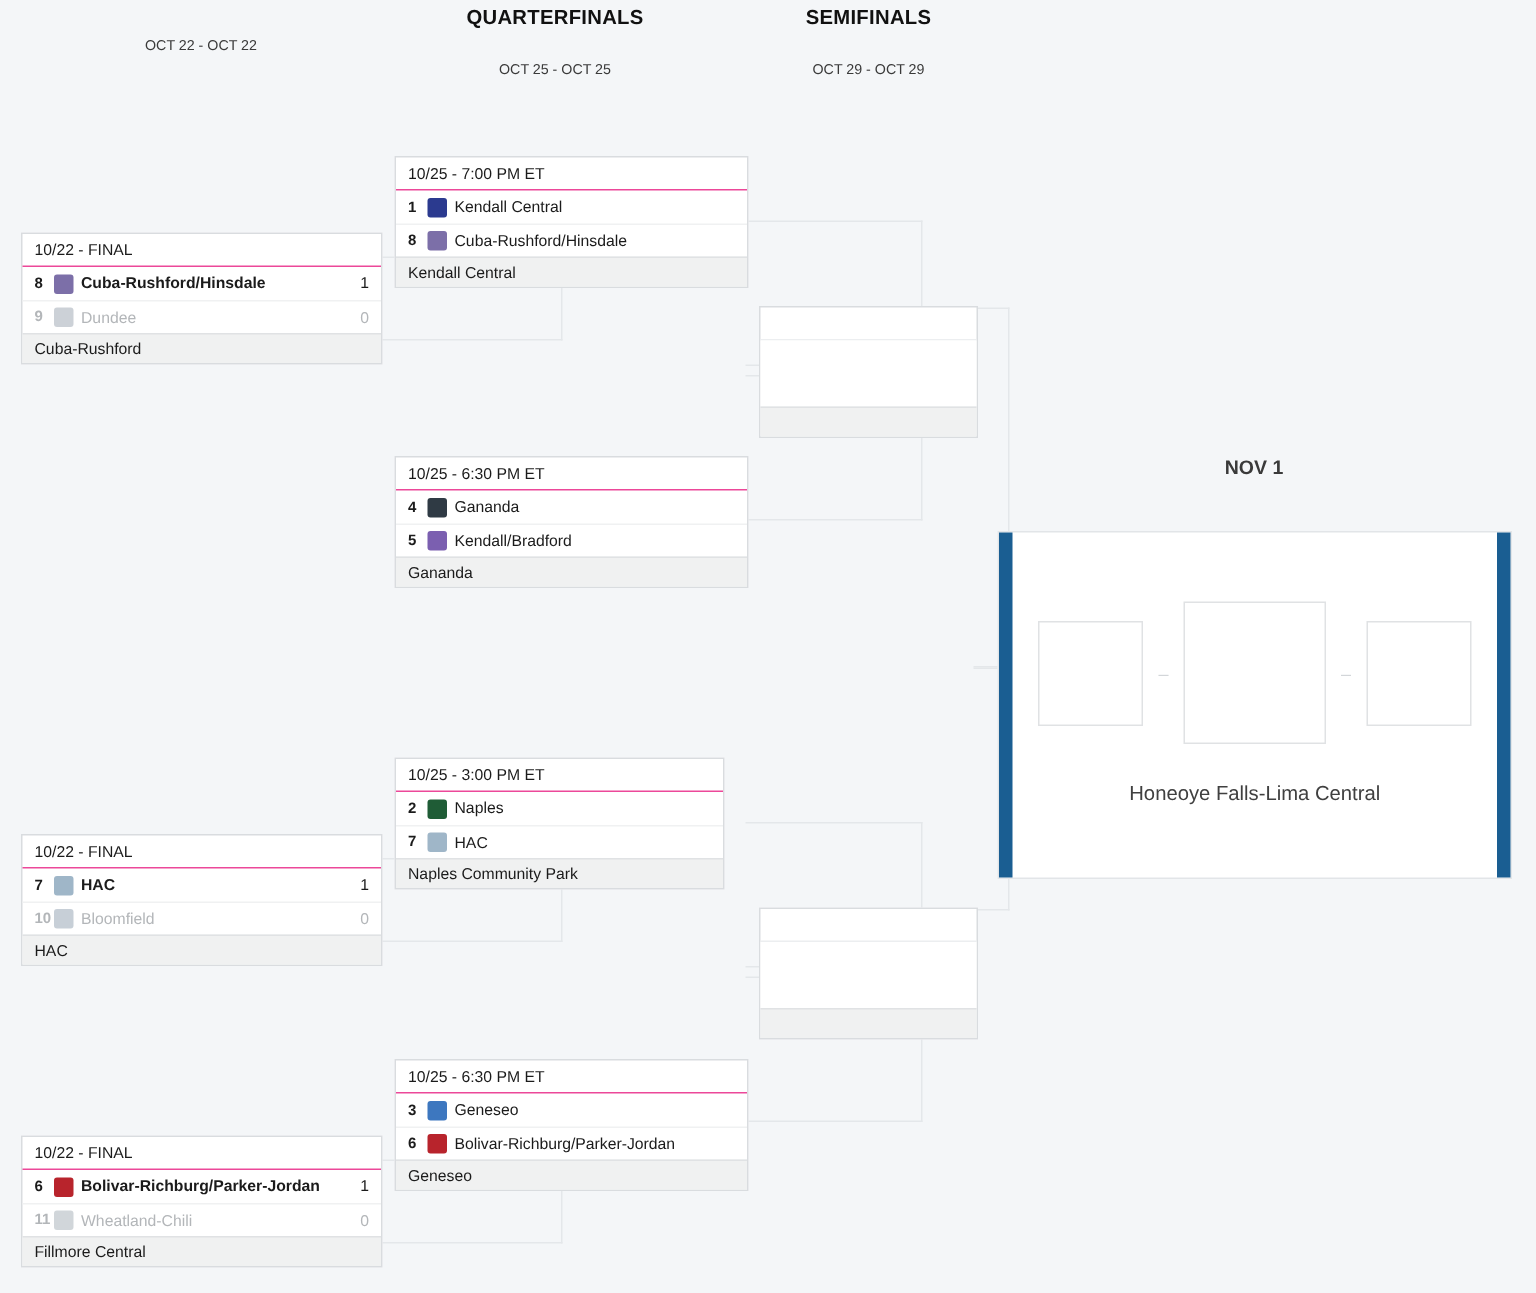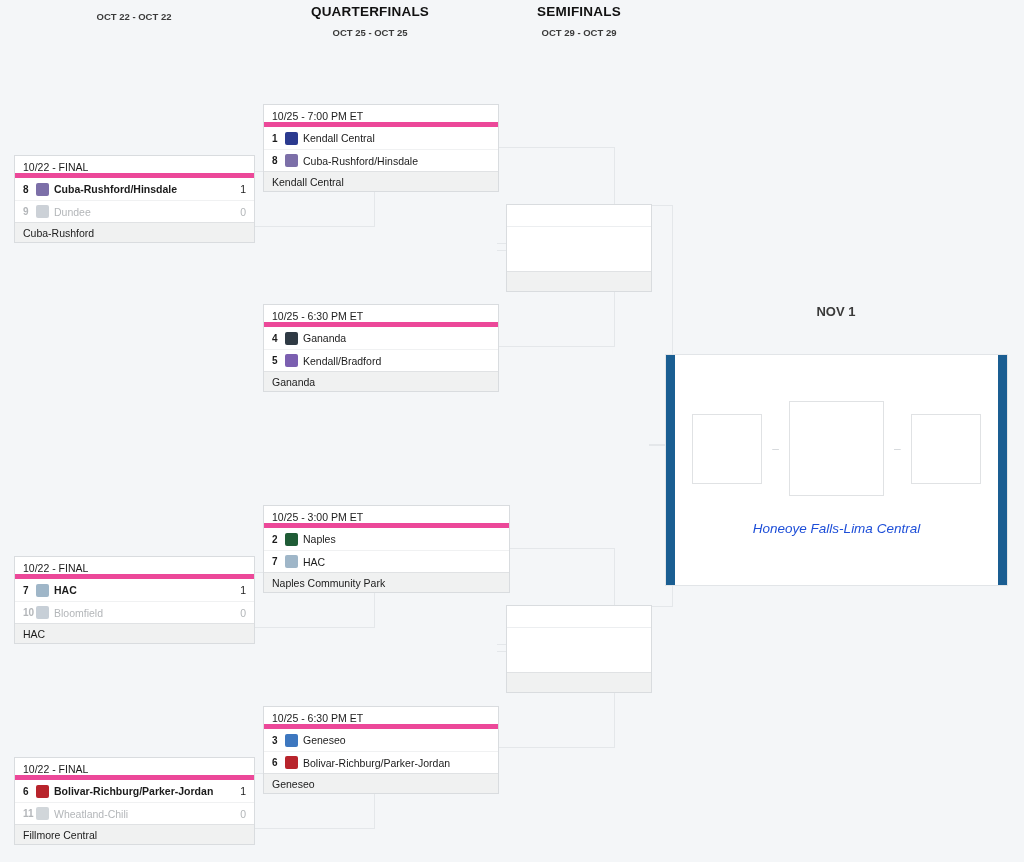--- a/index.html
+++ b/index.html
@@ -29,41 +29,41 @@
   .round-header .round-title {
     font-size: 13.5px;
     font-weight: bold;
     letter-spacing: 0.2px;
     color: #111;
     line-height: 16px;
     white-space: nowrap;
   }
   .round-header .round-dates {
     font-size: 9.5px;
-    font-weight: bold;
+    font-weight: normal;
     color: #3a3a3a;
     line-height: 14px;
-    margin-top: 6px;
+    margin-top: 20px;
     white-space: nowrap;
   }
 
   
   .game-card {
     position: absolute;
     background: #ffffff;
     border: 1px solid #d9dcdf;
     box-sizing: border-box;
   }
   .card-head {
     height: 22px;
     line-height: 22px;
     padding: 0 8px;
     font-size: 10.5px;
     color: #1b1b1b;
-    border-bottom: 5px solid #ec4899;
+    border-bottom: 1px solid #ec4899;
     box-sizing: border-box;
     white-space: nowrap;
     overflow: hidden;
   }
   .card-teams {
     box-sizing: border-box;
   }
   .team-row {
     display: flex;
     align-items: center;
@@ -191,23 +191,22 @@
   .finals-slot.side { width: 70px; height: 70px; }
   .finals-slot.center { width: 95px; height: 95px; }
   .finals-dash {
     color: #d3d6d9;
     font-size: 12px;
     line-height: 1;
   }
   .finals-info {
     text-align: center;
     font-size: 13.5px;
-    color: #1d4ed8;
+    color: #404040;
     line-height: 21px;
-    font-style: italic;
   }
 </style>
 </head>
 <body>
 
 <div class="bracket-root">
 
   <div class="round-header" style="left:14px; top:4px;">
     <div class="round-dates">OCT 22 - OCT 22</div>
   </div>
@@ -322,21 +321,21 @@
       <div class="team-row">
         <span class="seed">5</span>
         <span class="logo" style="background:#7b5fb0;"></span>
         <span class="team-name">Kendall/Bradford</span>
         <span class="score"></span>
       </div>
     </div>
     <div class="card-foot">Gananda</div>
   </div>
 
-  <div class="game-card" style="left:263px; top:505px; width:247px;">
+  <div class="game-card" style="left:263px; top:505px; width:220px;">
     <div class="card-head">10/25 - 3:00 PM ET</div>
     <div class="card-teams">
       <div class="team-row">
         <span class="seed">2</span>
         <span class="logo" style="background:#1f5c36;"></span>
         <span class="team-name">Naples</span>
         <span class="score"></span>
       </div>
       <div class="team-row">
         <span class="seed">7</span>

